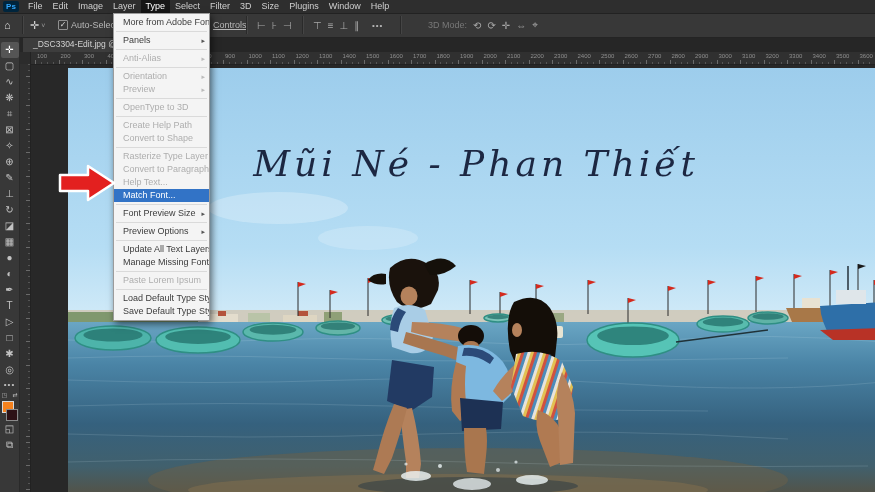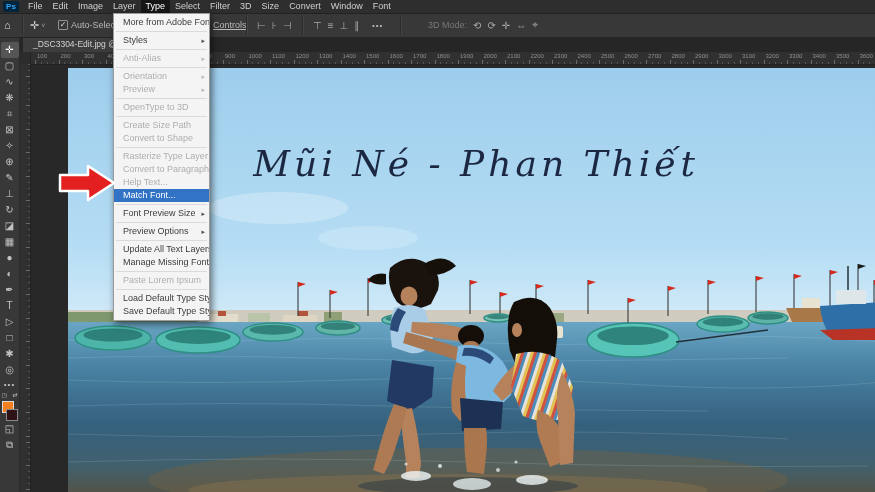--- a/index.html
+++ b/index.html
@@ -77,23 +77,23 @@
     <div id="menubar-items" style="display:flex;">
         <div class="menubar-item">File</div>
         <div class="menubar-item">Edit</div>
         <div class="menubar-item">Image</div>
         <div class="menubar-item">Layer</div>
         <div class="menubar-item active">Type</div>
         <div class="menubar-item">Select</div>
         <div class="menubar-item">Filter</div>
         <div class="menubar-item">3D</div>
         <div class="menubar-item">Size</div>
-        <div class="menubar-item">Convert</div>
+        <div class="menubar-item">Plugins</div>
         <div class="menubar-item">Window</div>
-        <div class="menubar-item">Font</div>
+        <div class="menubar-item">Help</div>
       </div>
   </div>
 
   <div class="optionsbar">
     <div class="opt" style="left:4px;">
       <span class="glyph">⌂</span>
     </div>
     <div class="vsep" style="left:22px;"></div>
     <div class="opt" style="left:30px;">
       <span class="glyph">✛</span>
@@ -607,21 +607,21 @@
       </g>
     </svg>
   </div>
 
   <div class="dropdown" id="type-menu">
       <div class="menu-item">
         <span>More from Adobe Fonts...</span>
       </div>
       <div class="menu-sep"></div>
       <div class="menu-item">
-        <span>Styles</span>
+        <span>Panels</span>
         <span class="sub">▸</span>
       </div>
       <div class="menu-sep"></div>
       <div class="menu-item disabled">
         <span>Anti-Alias</span>
         <span class="sub">▸</span>
       </div>
       <div class="menu-sep"></div>
       <div class="menu-item disabled">
         <span>Orientation</span>
@@ -630,21 +630,21 @@
       <div class="menu-item disabled">
         <span>Preview</span>
         <span class="sub">▸</span>
       </div>
       <div class="menu-sep"></div>
       <div class="menu-item disabled">
         <span>OpenType to 3D</span>
       </div>
       <div class="menu-sep"></div>
       <div class="menu-item disabled">
-        <span>Create Size Path</span>
+        <span>Create Help Path</span>
       </div>
       <div class="menu-item disabled">
         <span>Convert to Shape</span>
       </div>
       <div class="menu-sep"></div>
       <div class="menu-item disabled">
         <span>Rasterize Type Layer</span>
       </div>
       <div class="menu-item disabled">
         <span>Convert to Paragraph Text</span>

